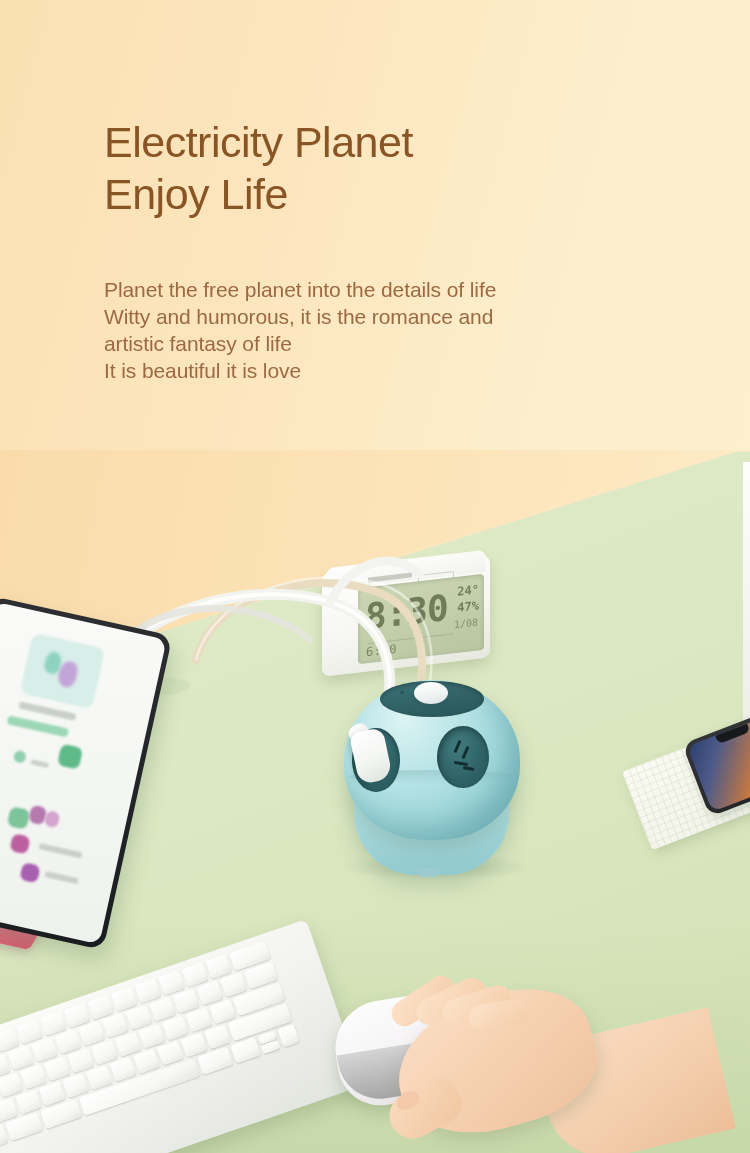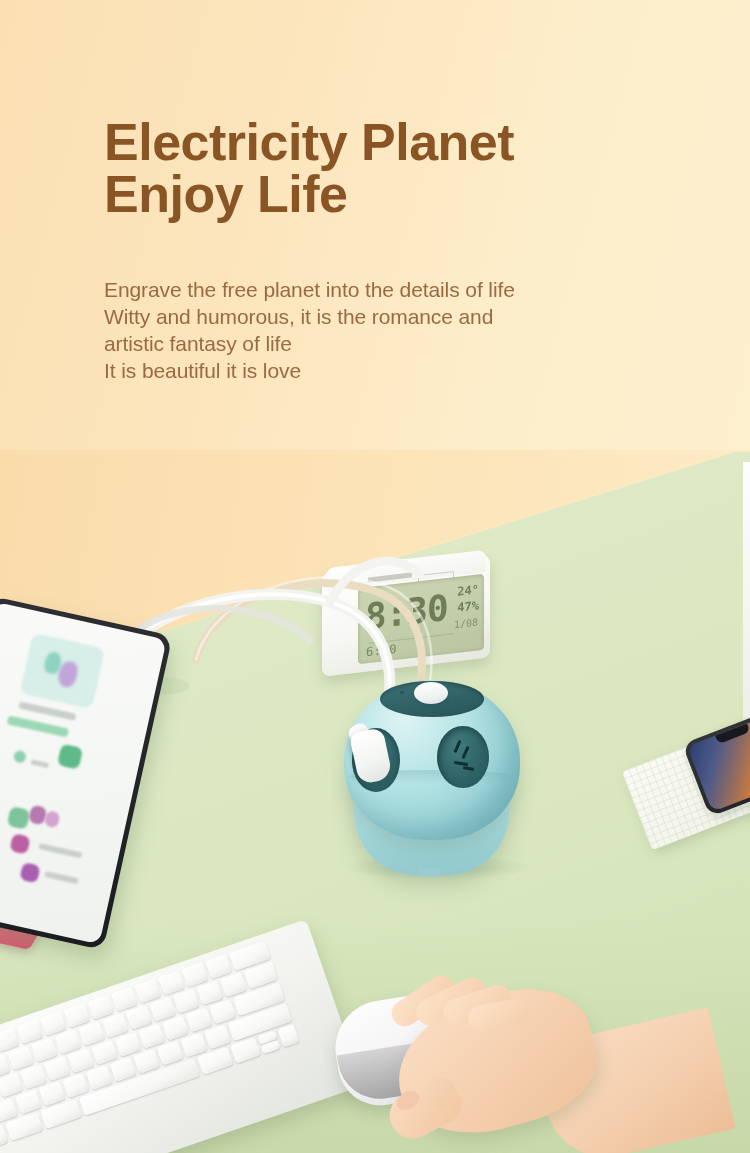--- a/index.html
+++ b/index.html
@@ -10,21 +10,21 @@
   }
   .page{position:relative;width:750px;height:1153px;overflow:hidden;}
 
   
   .banner{
     position:absolute;left:0;top:0;width:750px;height:470px;
     background:linear-gradient(105deg,#fbe0b3 0%,#fce5bd 35%,#fdeecb 70%,#fdf0cf 100%);
   }
   .headline{
     position:absolute;left:104px;top:116px;
-    font-size:52px;line-height:52px;font-weight:700;
+    font-size:43px;line-height:52px;font-weight:400;
     letter-spacing:-0.5px;color:#8a5524;white-space:pre-line;
   }
   .subcopy{
     position:absolute;left:104px;top:276px;
     font-size:21px;line-height:27px;font-weight:400;
     color:#9c6a42;white-space:pre-line;letter-spacing:-0.1px;
   }
 
   
   .photo{
@@ -328,21 +328,21 @@
   }
 </style>
 </head>
 <body>
 
 <div class="page">
 
   <div class="banner">
     <div class="headline">Electricity Planet
 Enjoy Life</div>
-    <div class="subcopy">Engrave the free planet into the details of life
+    <div class="subcopy">Planet the free planet into the details of life
 Witty and humorous, it is the romance and
 artistic fantasy of life
 It is beautiful it is love</div>
   </div>
 
   <div class="photo">
 
     <div class="wall"></div>
     <div class="wall2"></div>
     <div class="desk"></div>

